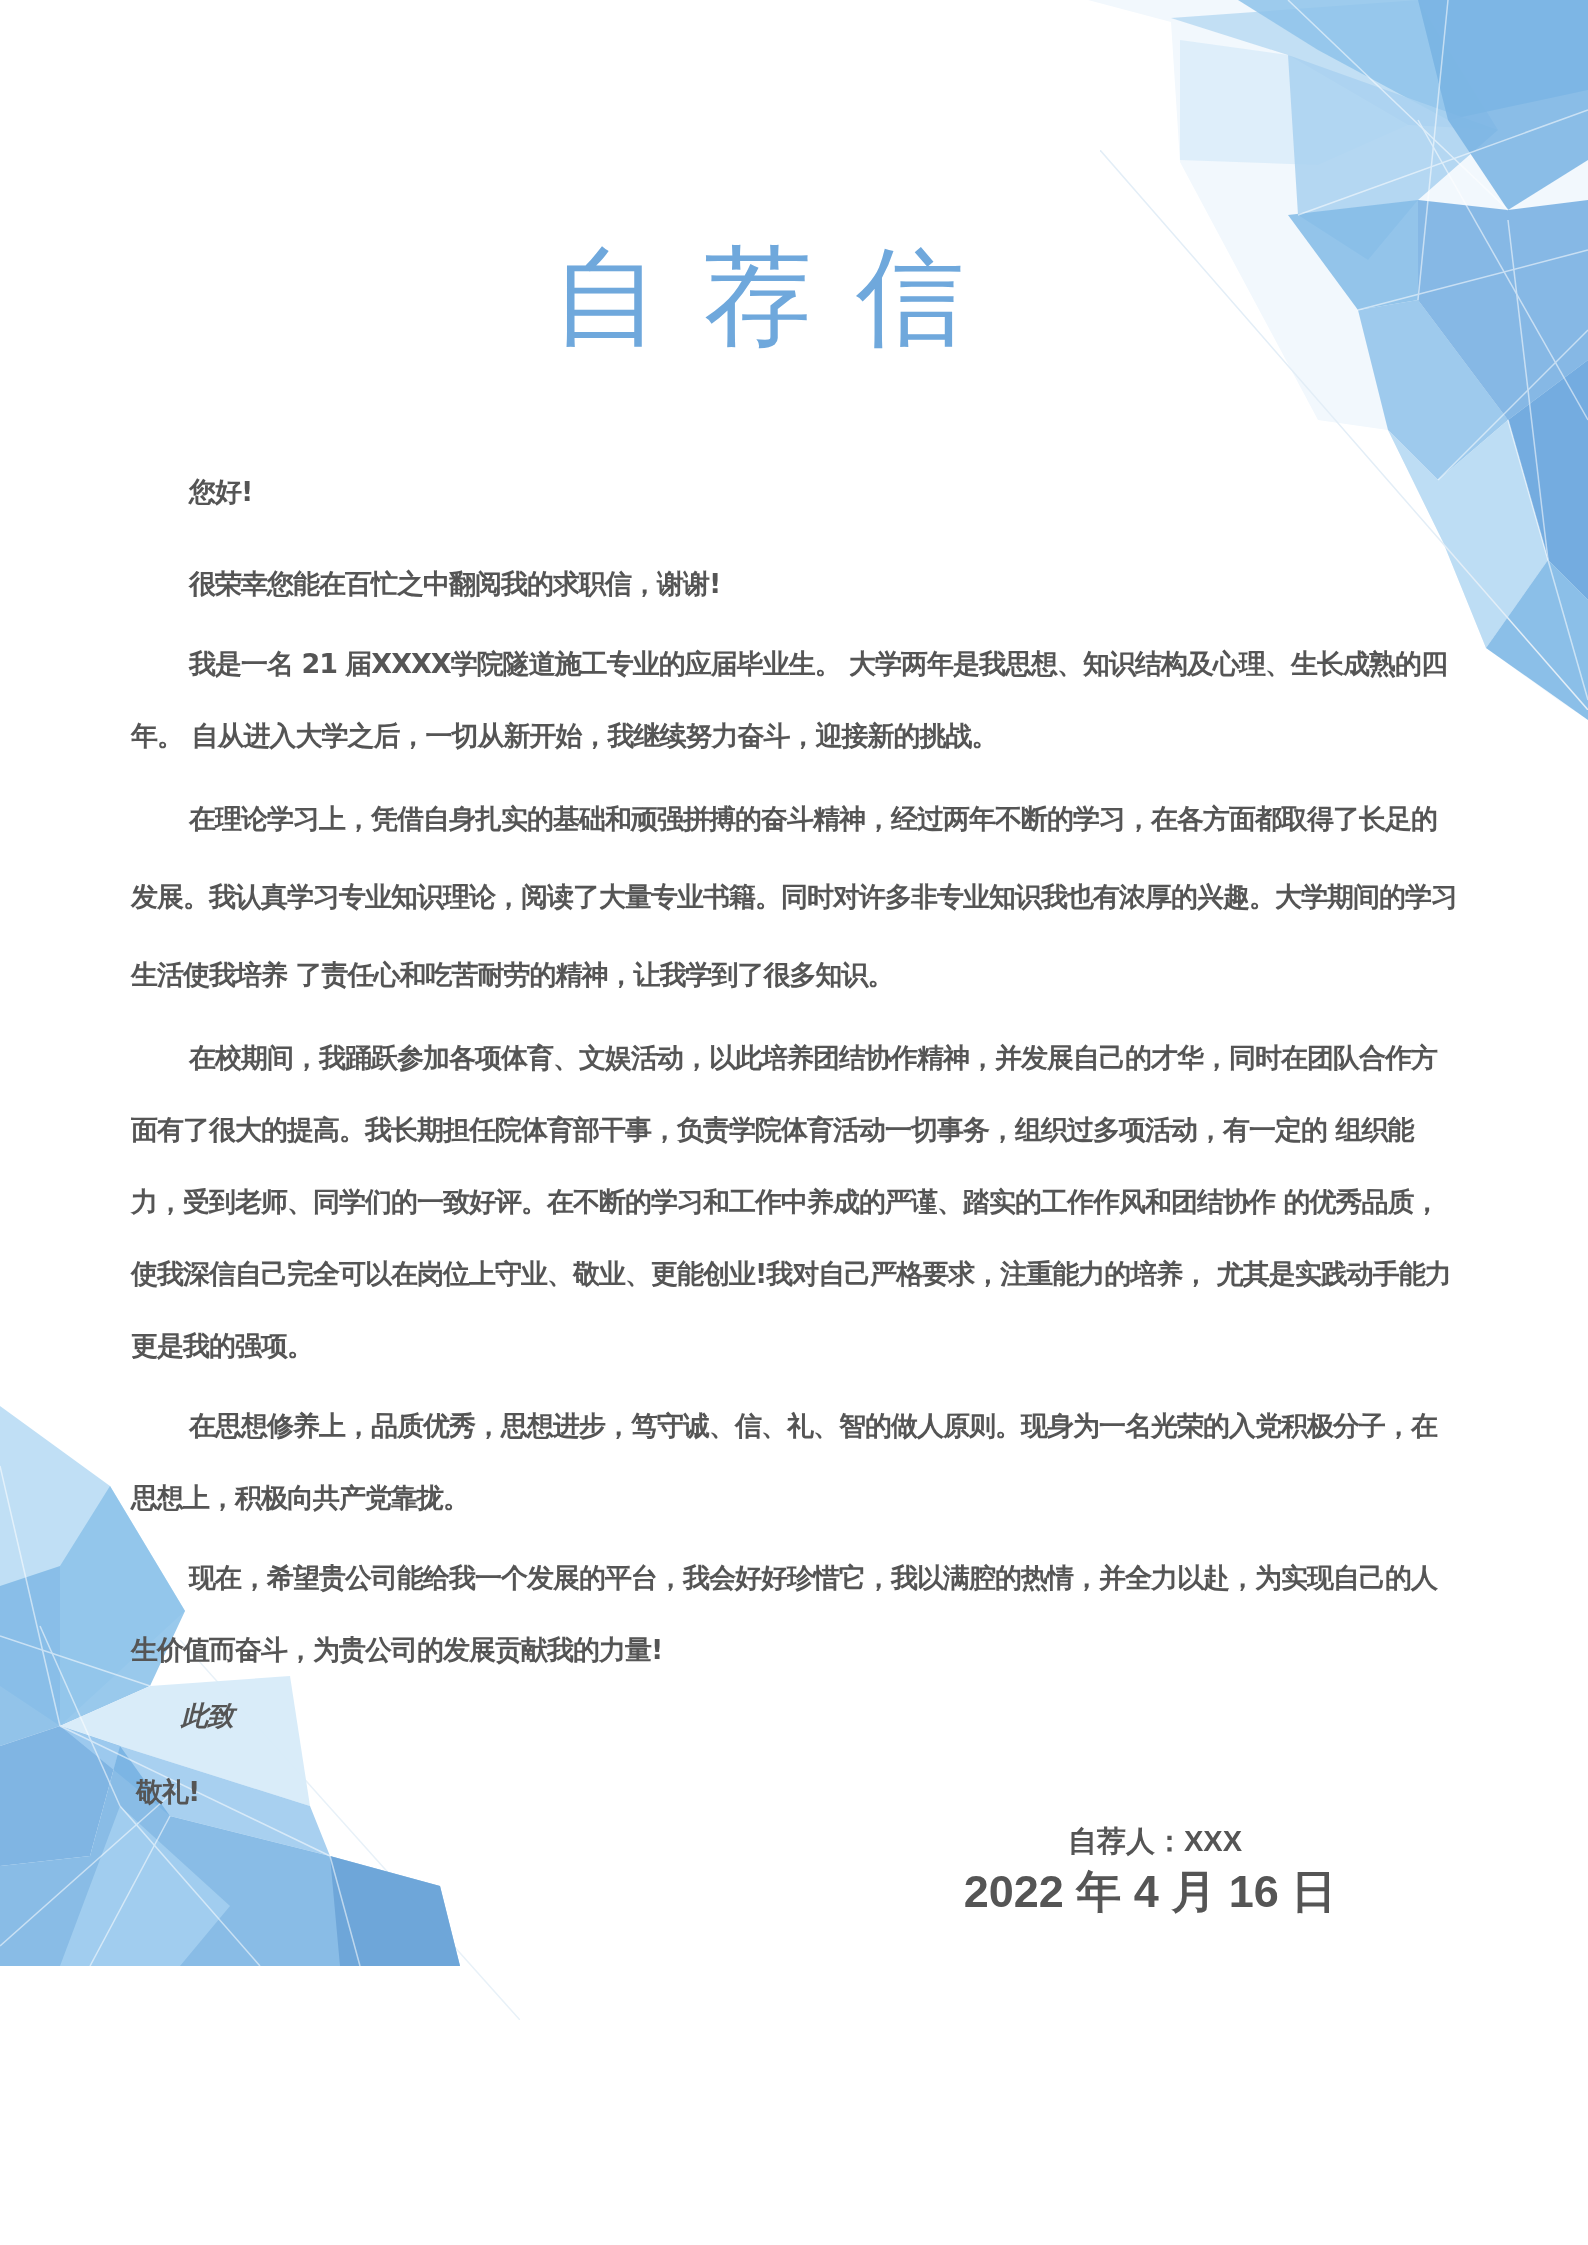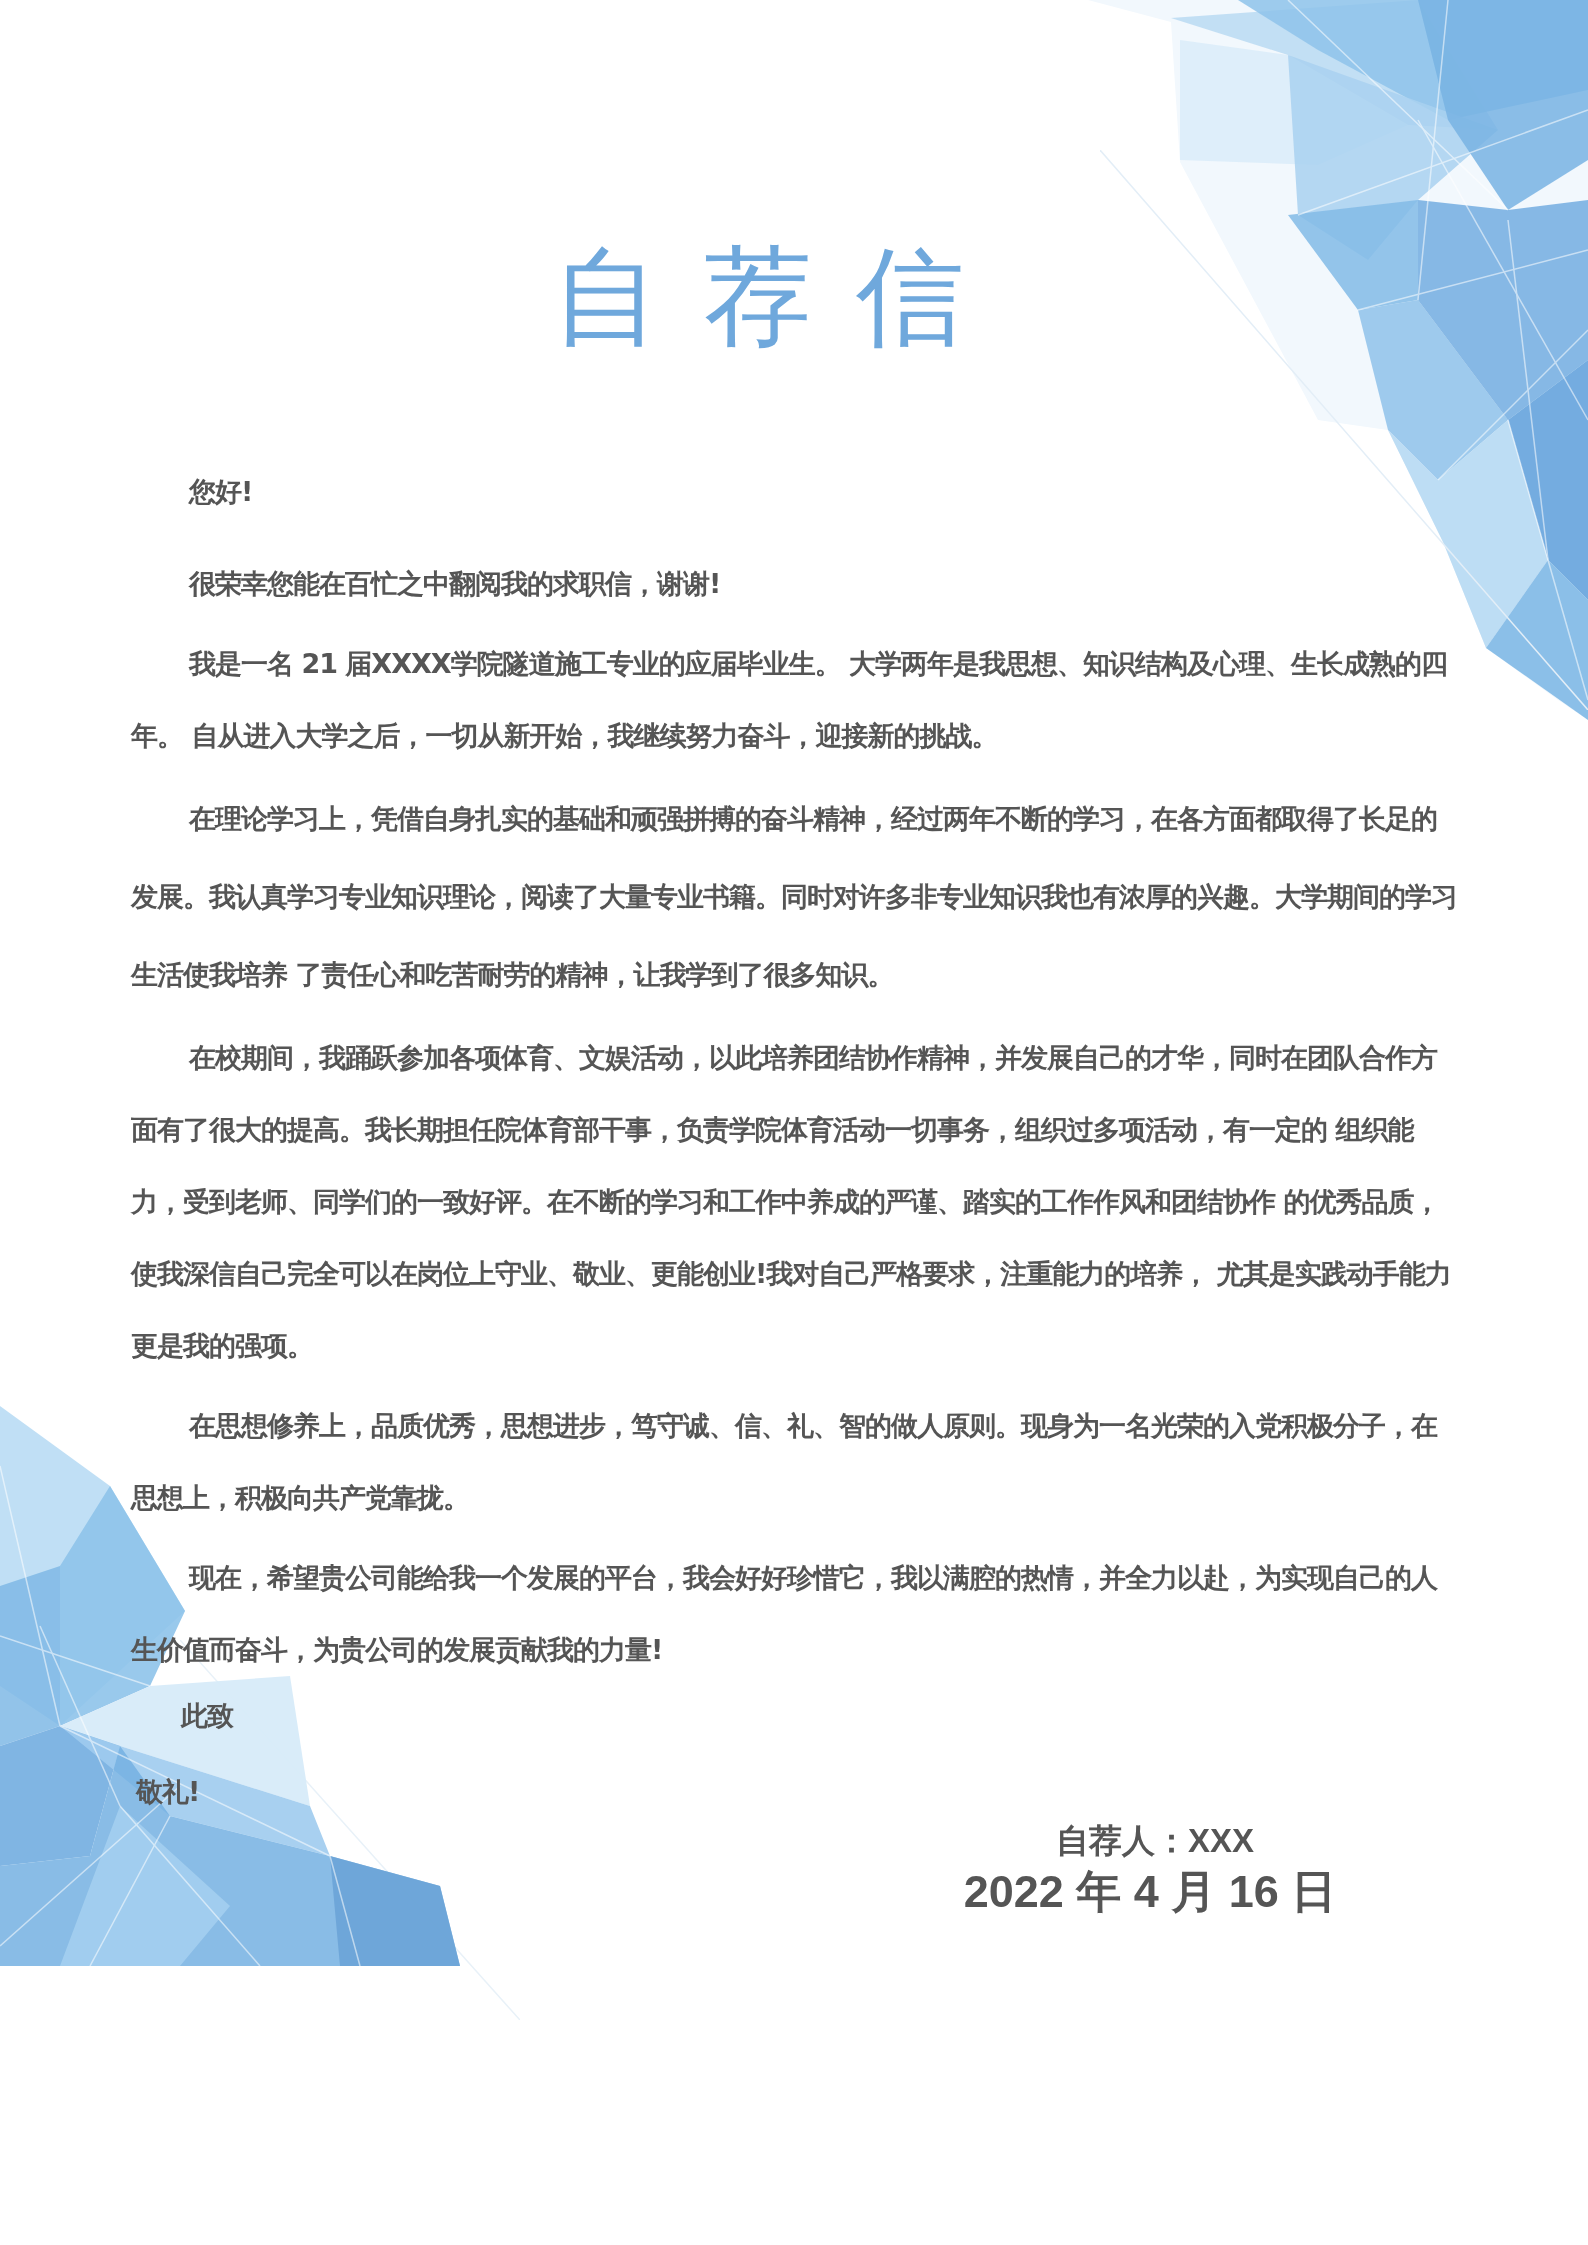--- a/index.html
+++ b/index.html
@@ -81,38 +81,39 @@
       text-indent: 58px;
       line-height: 72px;
     }
     .para.first-gap { margin-top: 38px; }
     .para.tall { line-height: 78px; }
     .closing-zhici {
       margin: 0;
       padding-left: 58px;
       line-height: 36px;
       margin-top: 12px;
+      font-style: italic;
     }
     .closing-jingli {
       margin: 13px;
       line-height: 36px;
       margin-top: 40px;
     }
     .signature {
       position: absolute;
       left: 940px;
       width: 420px;
       top: 1816px;
       text-align: center;
       color: #555555;
       font-family: "Liberation Sans", "DejaVu Sans", sans-serif;
       font-weight: bold;
     }
     .sig-name {
-      font-size: 33px;
+      font-size: 29px;
       line-height: 50px;
       margin-left: 10px;
     }
     .sig-date {
       font-size: 45px;
       line-height: 52px;
     }
   </style>
 </head>
 <body>

